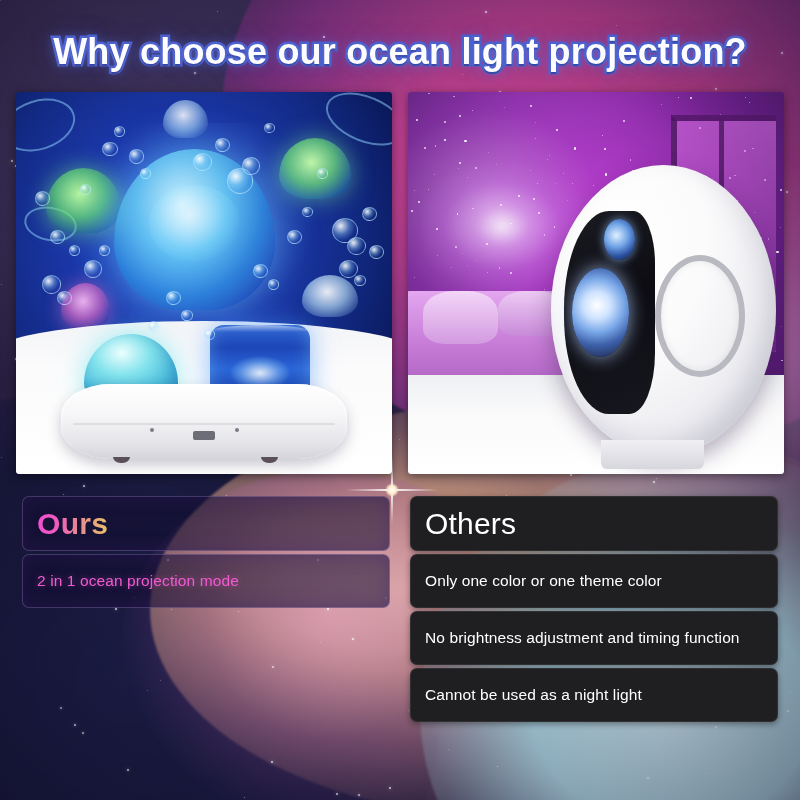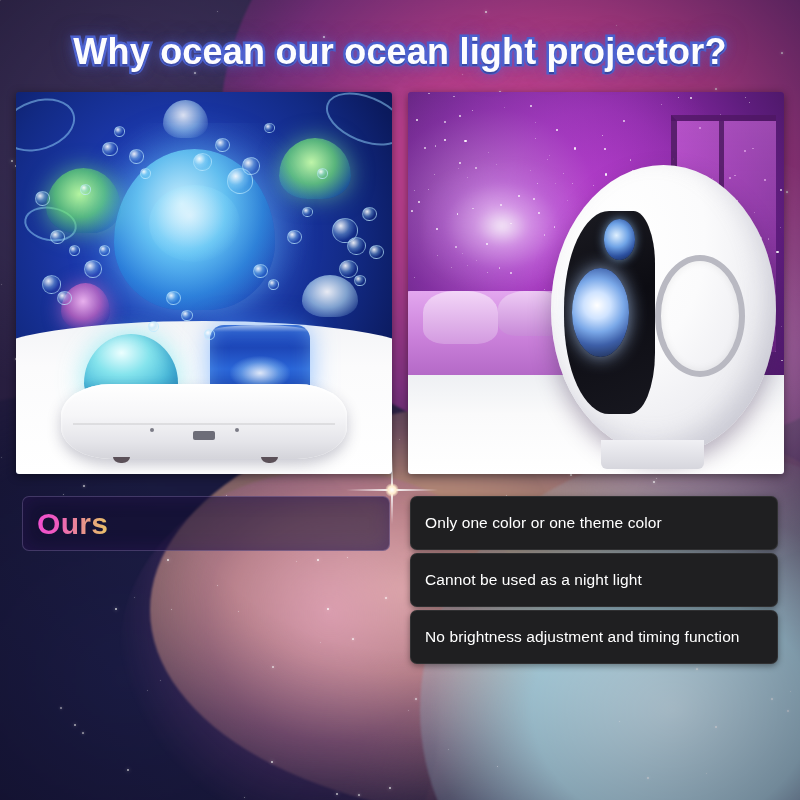--- a/index.html
+++ b/index.html
@@ -466,21 +466,21 @@
       <div class="star" style="left: 696px; top: 668px; width: 1.7px; height: 1.7px; opacity: 0.7; box-shadow: rgba(255, 255, 255, 0.7) 0px 0px 2.9px;"></div>
       <div class="star" style="left: 709px; top: 362px; width: 0.8px; height: 0.8px; opacity: 0.37; box-shadow: rgba(255, 255, 255, 0.7) 0px 0px 1.5px;"></div>
       <div class="star" style="left: 499px; top: 91px; width: 1.9px; height: 1.9px; opacity: 0.78; box-shadow: rgba(255, 255, 255, 0.7) 0px 0px 3.3px;"></div>
       <div class="star" style="left: 485px; top: 11px; width: 2.2px; height: 2.2px; opacity: 0.88; box-shadow: rgba(255, 255, 255, 0.7) 0px 0px 3.7px;"></div>
       <div class="star" style="left: 336px; top: 793px; width: 2.1px; height: 2.1px; opacity: 0.85; box-shadow: rgba(255, 255, 255, 0.7) 0px 0px 3.6px;"></div>
       <div class="star" style="left: 244px; top: 797px; width: 1.4px; height: 1.4px; opacity: 0.56; box-shadow: rgba(255, 255, 255, 0.7) 0px 0px 2.3px;"></div>
     </div>
   <div id="bg-vignette"></div>
 </div>
 
-<div id="title">Why ocean our ocean light projector?</div>
+<div id="title">Why choose our ocean light projection?</div>
 
 <div id="photos">
 
   <div class="photo" id="photo-left">
     <div class="scene"></div>
     <div class="swirl" style="left:-4%;top:2%;width:20%;height:13%;transform:rotate(-18deg);"></div>
     <div class="swirl" style="left:82%;top:1%;width:22%;height:12%;transform:rotate(22deg);"></div>
     <div class="swirl" style="left:2%;top:30%;width:14%;height:9%;transform:rotate(10deg);"></div>
     <div id="galaxy-left-glow" style="position:absolute;left:20%;top:8%;width:60%;height:52%;background:radial-gradient(ellipse at 50% 45%,rgba(120,200,255,.28) 0%,rgba(70,150,255,0) 70%);"></div>
 
@@ -727,26 +727,32 @@
   <div class="ray-v"></div>
   <div class="core"></div>
 </div>
 
 <div id="table">
 
   <div class="col col-ours" id="col-ours">
     <div class="cell head">
       <span class="head-ours">Ours</span>
     </div>
+    <div class="cell row">
+      <span class="txt-ours">2 in 1 ocean projection mode</span>
+    </div>
   </div>
 
   <div class="col col-others" id="col-others">
+    <div class="cell head">
+      <span class="head-others">Others</span>
+    </div>
     <div class="cell row">
       <span class="txt-others">Only one color or one theme color</span>
     </div>
     <div class="cell row">
+      <span class="txt-others">No brightness adjustment and timing function</span>
+    </div>
+    <div class="cell row">
       <span class="txt-others">Cannot be used as a night light</span>
-    </div>
-    <div class="cell row">
-      <span class="txt-others">No brightness adjustment and timing function</span>
     </div>
   </div>
 </div>
 
 </body></html>

